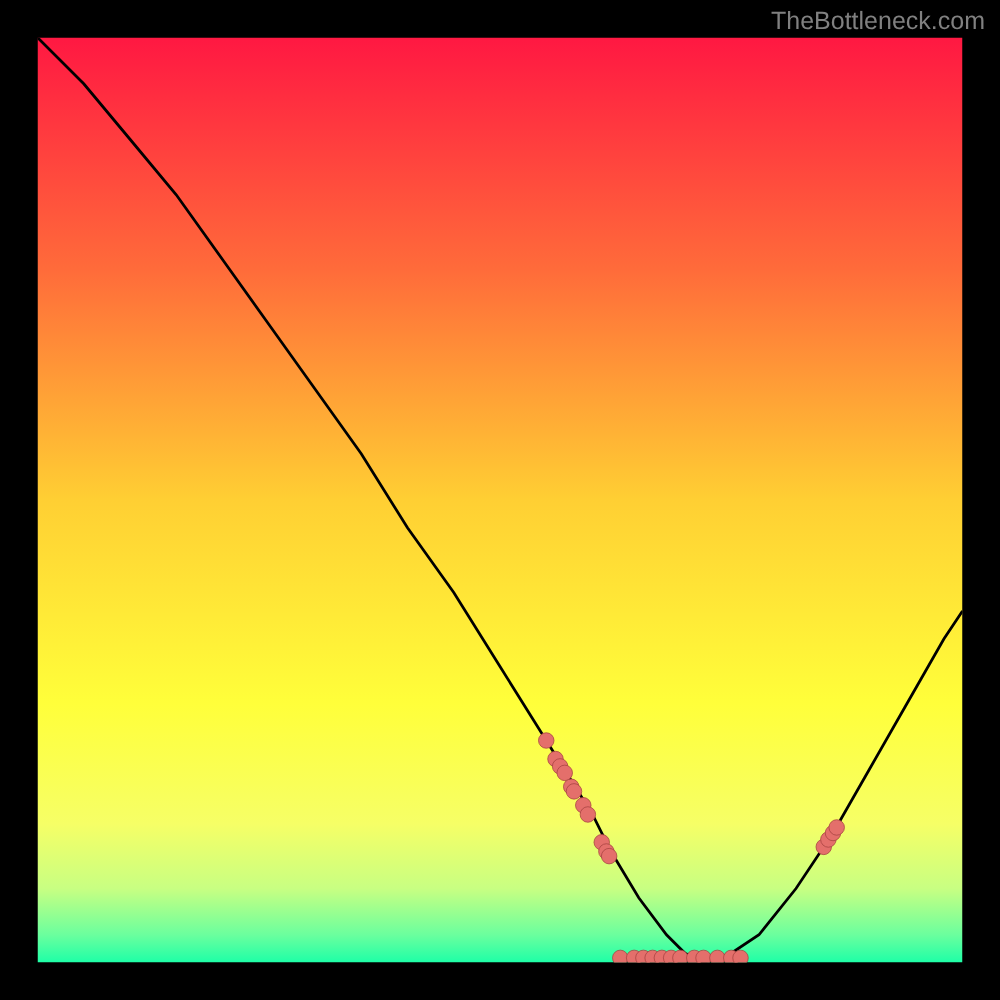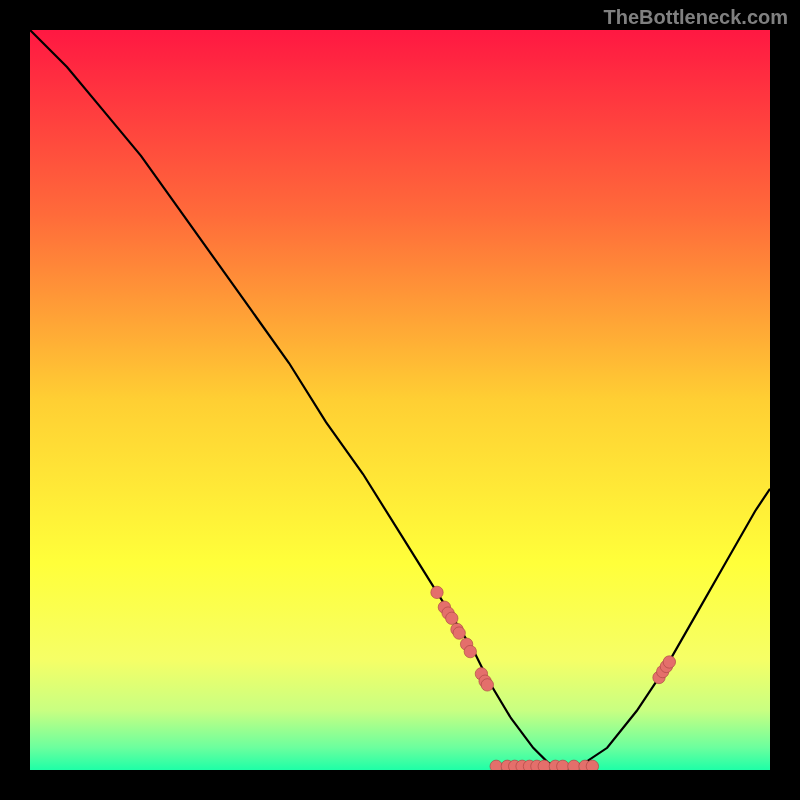--- a/index.html
+++ b/index.html
@@ -1,17 +1,17 @@
 <!DOCTYPE html>
 <html><head>
 <meta charset="utf-8">
 <style>
   * { margin: 0; padding: 0; box-sizing: border-box; }
   body { background: #000; width: 800px; height: 800px; position: relative; font-family: Arial, sans-serif; }
-  .watermark { position: absolute; top: 6px; right: 12px; color: #808080; font-size: 20px; z-index: 10; font-weight: bold; }
+  .watermark { position: absolute; top: 6px; right: 12px; color: #808080; font-size: 20px; z-index: 10; font-weight: normal; }
   .chart-area { position: absolute; top: 30px; left: 30px; width: 740px; height: 740px; }
   .grad-fill { width: 100%; height: 100%; position: relative; }
   svg.overlay { position: absolute; top: 0; left: 0; width: 100%; height: 100%; }
 </style>
 </head>
 <body>
 
 <div class="watermark">TheBottleneck.com</div>
 
 <div class="chart-area">

